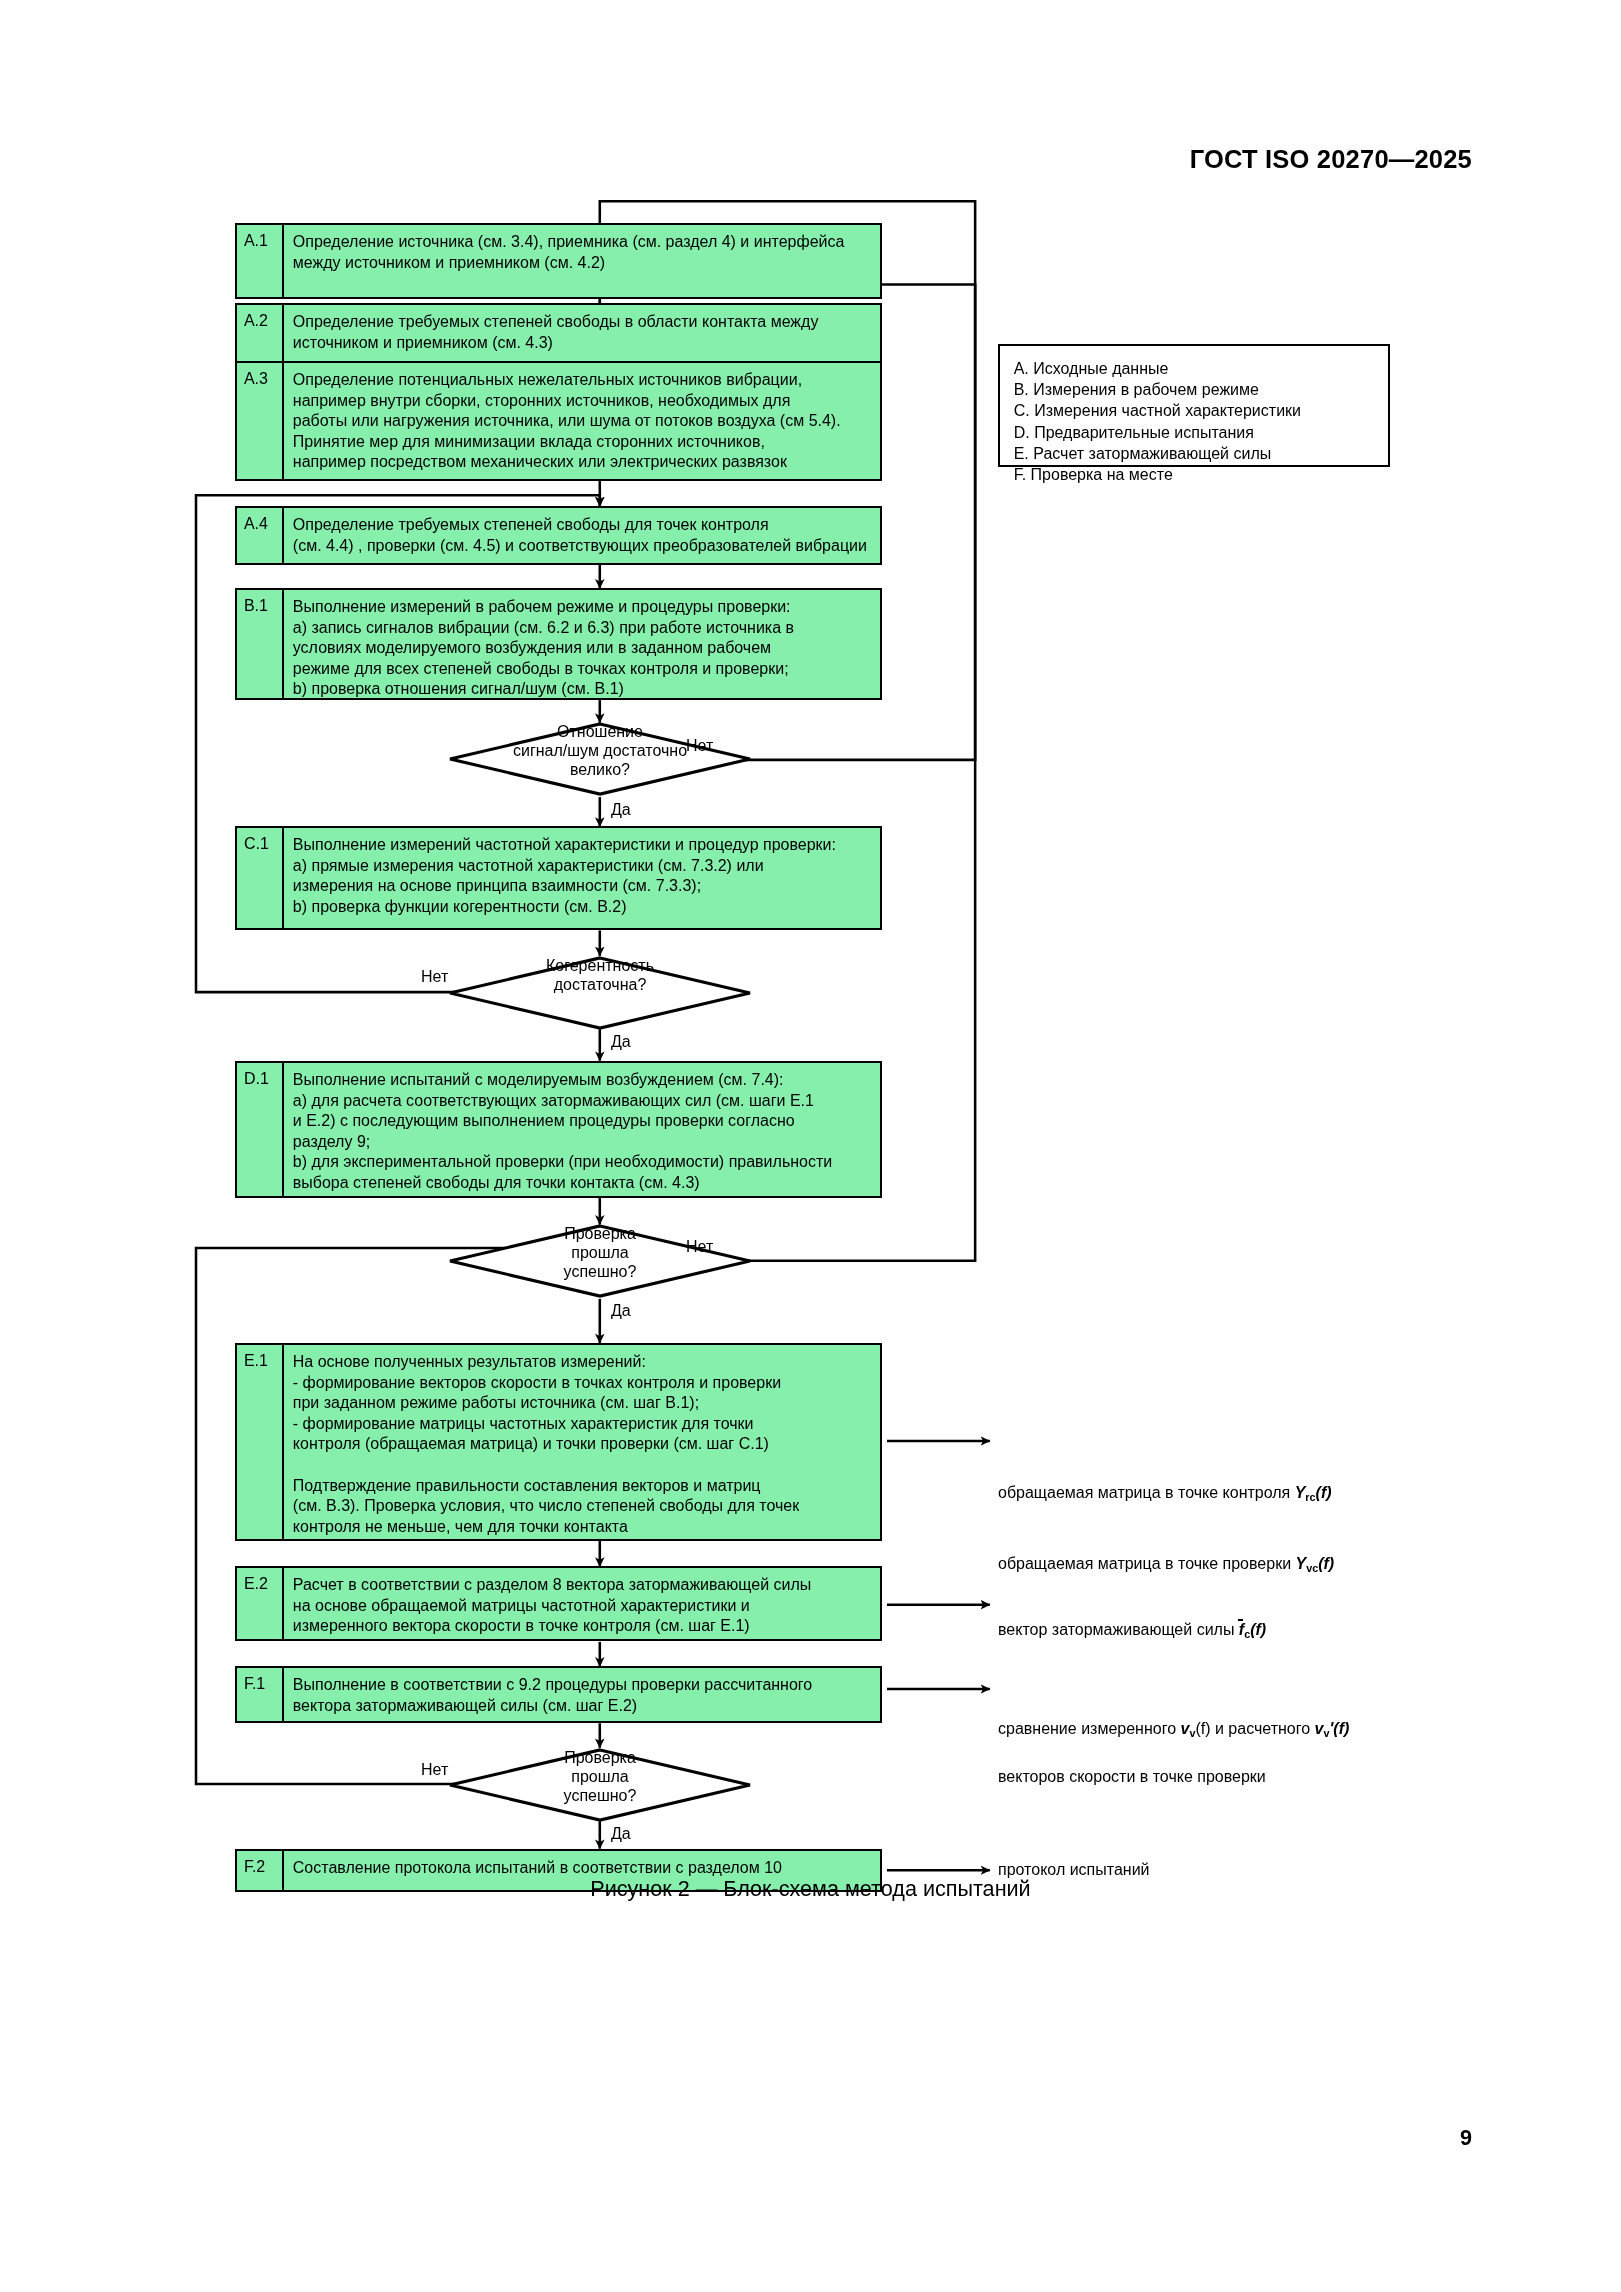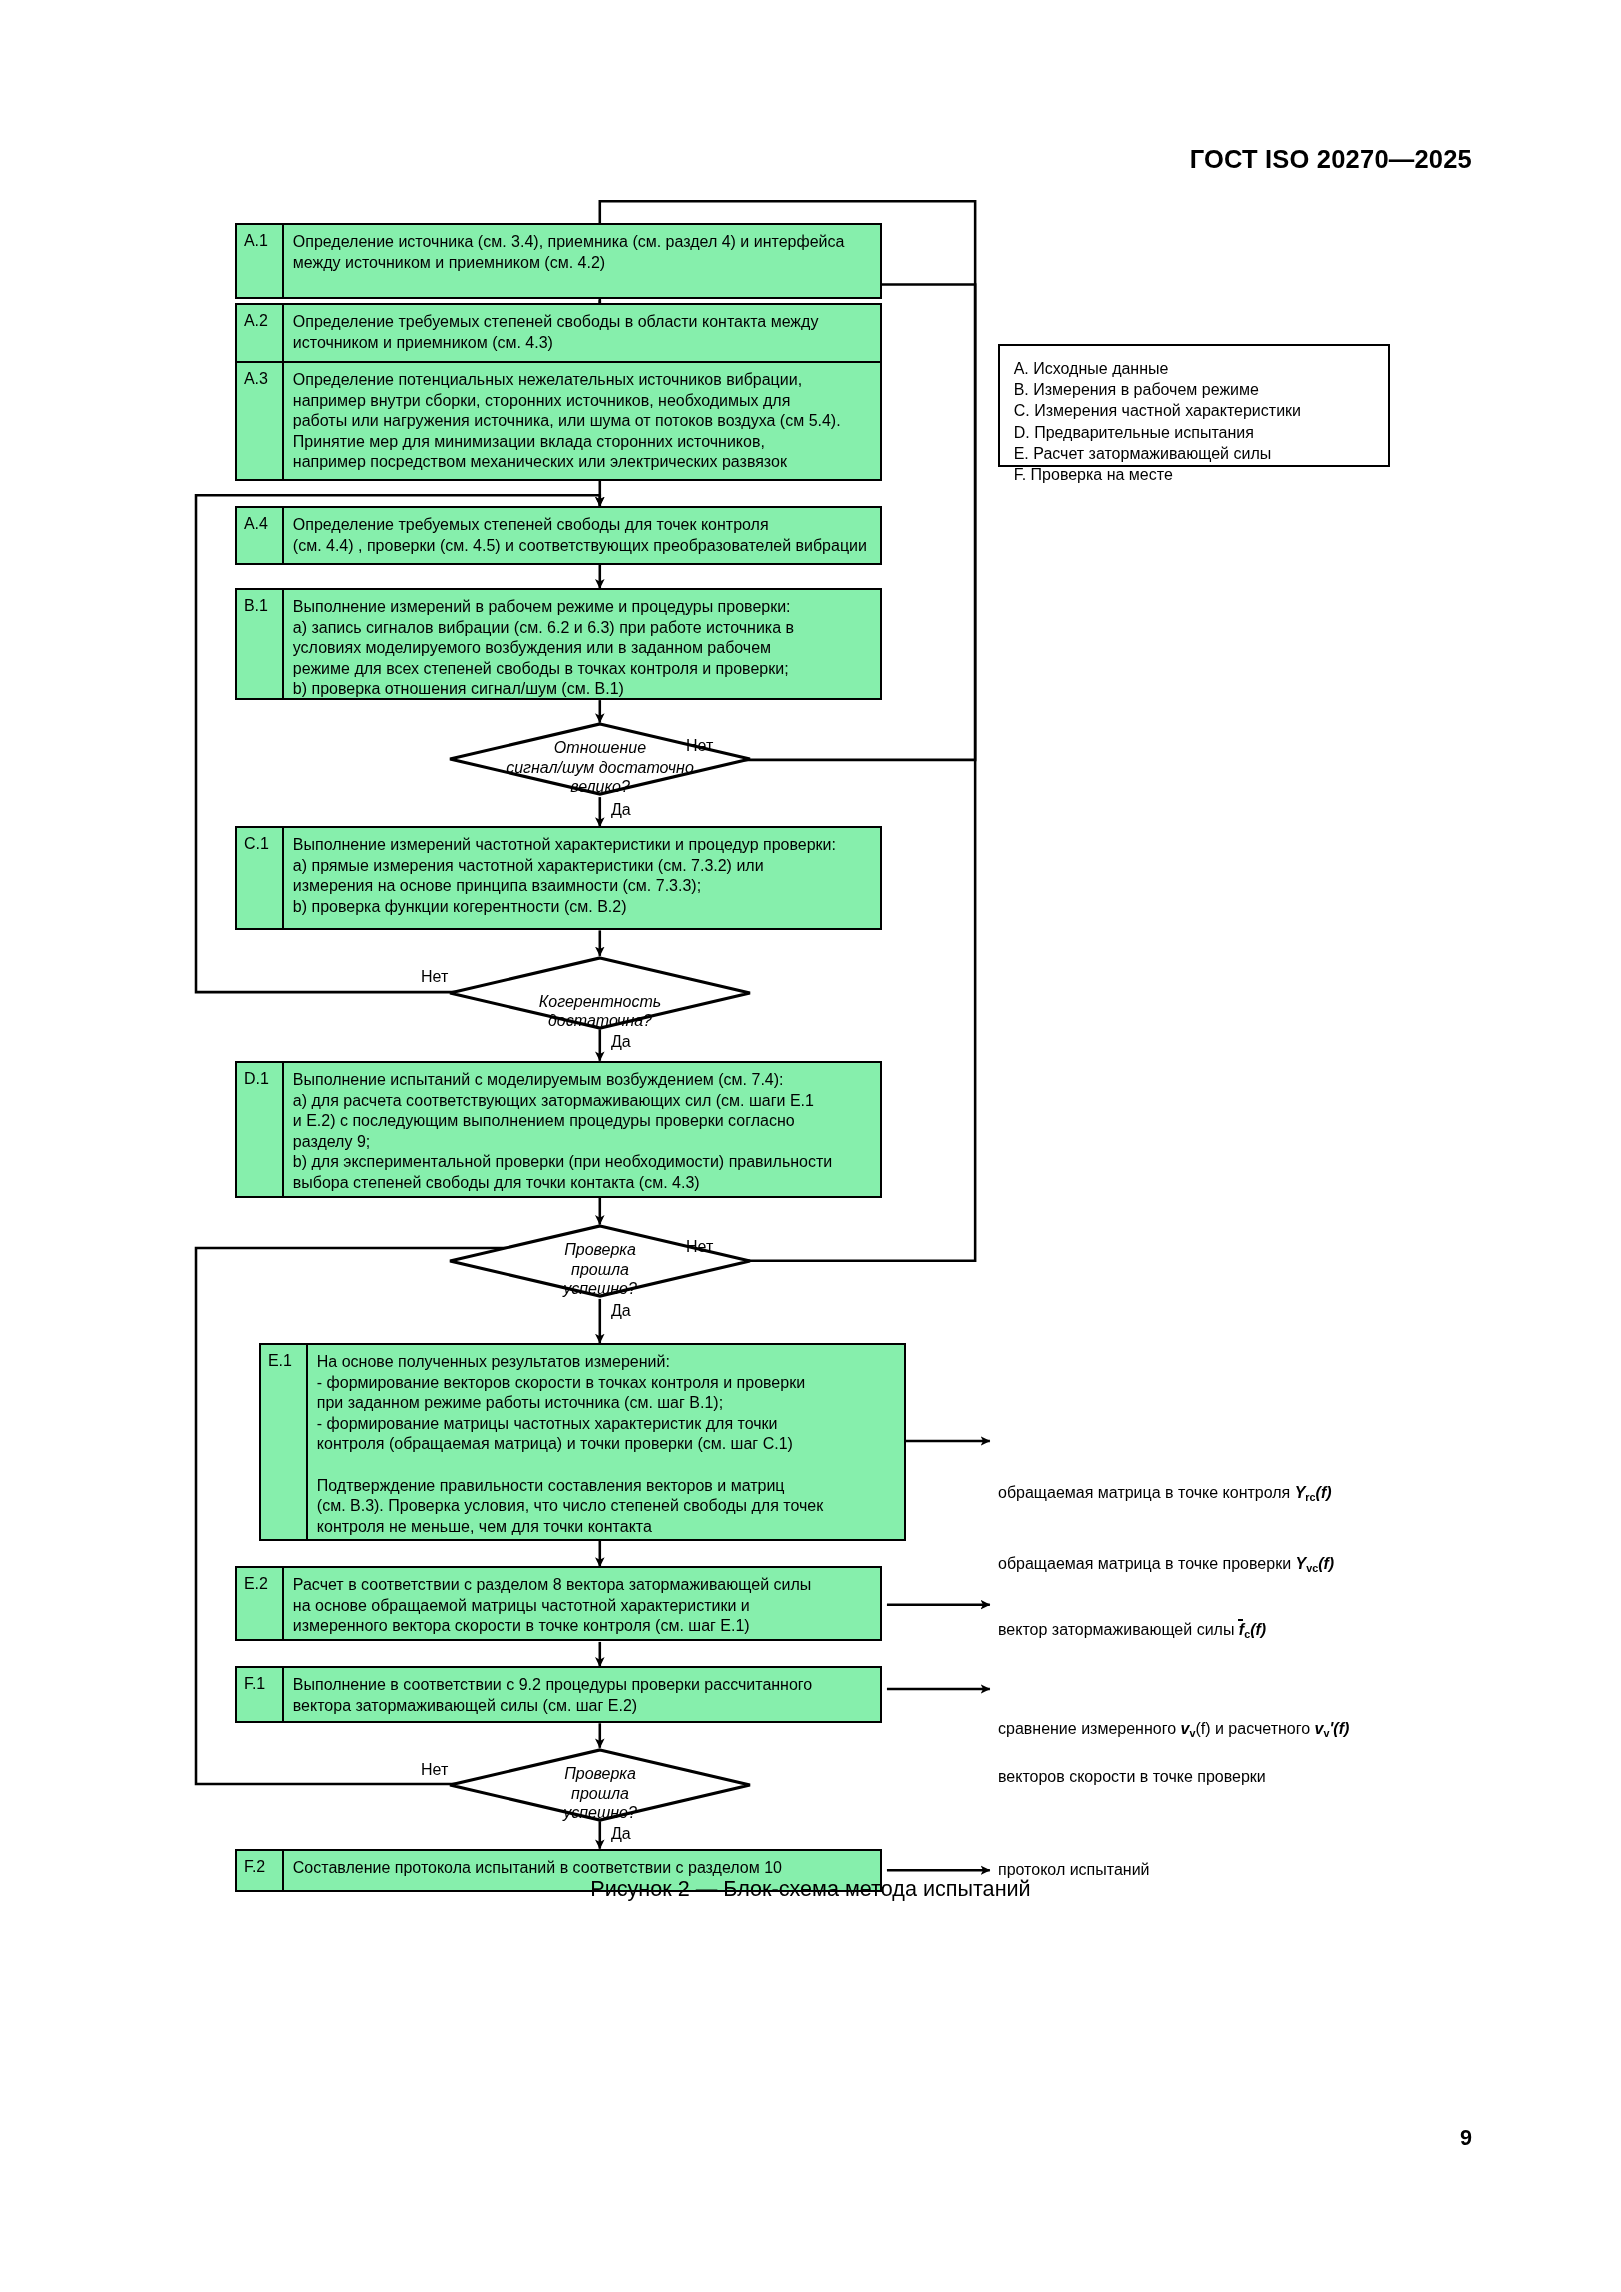--- a/index.html
+++ b/index.html
@@ -17,21 +17,21 @@
   .box{position:absolute;border:2.9px solid #000;background:#86efac;box-sizing:border-box;display:flex;}
   .box .tag{width:47px;flex:0 0 47px;border-right:2.9px solid #000;box-sizing:border-box;
             font-size:16px;padding:6.9px 0 0 6.9px;line-height:1.1;}
   .box .body{flex:1;padding:6.9px 5.9px 4.9px 8.8px;font-size:16px;line-height:1.29;white-space:pre-line;}
 
   
   .legend{position:absolute;border:2.9px solid #000;background:#fff;box-sizing:border-box;
           font-size:16px;line-height:1.33;padding:11.8px 13.7px;white-space:pre-line;margin-top:38px;}
 
   
-  .dia{position:absolute;display:flex;align-items:flex-end;justify-content:center;font-style:italic;}
+  .dia{position:absolute;display:flex;align-items:flex-start;justify-content:center;}
   .dia .txt{position:relative;z-index:2;text-align:center;font-size:16px;line-height:1.2;white-space:pre-line;}
   .dia svg{position:absolute;left:0;top:0;}
 
   
   .elbl{position:absolute;font-size:16px;}
 
   
   .anno{position:absolute;font-size:16px;line-height:1.45;white-space:pre-line;}
   .anno b{font-weight:bold;font-style:italic;}
   .sub{font-size:10.8px;font-weight:bold;font-style:normal;vertical-align:-2.9px;}
@@ -151,21 +151,21 @@
   <div class="box" style="left:235px;top:1061px;width:647px;height:137px;">
     <div class="tag">D.1</div>
     <div class="body">Выполнение испытаний с моделируемым возбуждением (см. 7.4):
 a) для расчета соответствующих затормаживающих сил (см. шаги E.1
 и E.2) с последующим выполнением процедуры проверки согласно
 разделу 9;
 b) для экспериментальной проверки (при необходимости) правильности
 выбора степеней свободы для точки контакта (см. 4.3)</div>
   </div>
 
-  <div class="box" style="left:235px;top:1343px;width:647px;height:198px;margin-left:24px;">
+  <div class="box" style="left:235px;top:1343px;width:647px;height:198px;">
     <div class="tag">E.1</div>
     <div class="body">На основе полученных результатов измерений:
 - формирование векторов скорости в точках контроля и проверки
 при заданном режиме работы источника (см. шаг B.1);
 - формирование матрицы частотных характеристик для точки
 контроля (обращаемая матрица) и точки проверки (см. шаг C.1)
 
 Подтверждение правильности составления векторов и матриц
 (см. B.3). Проверка условия, что число степеней свободы для точек
 контроля не меньше, чем для точки контакта</div>

